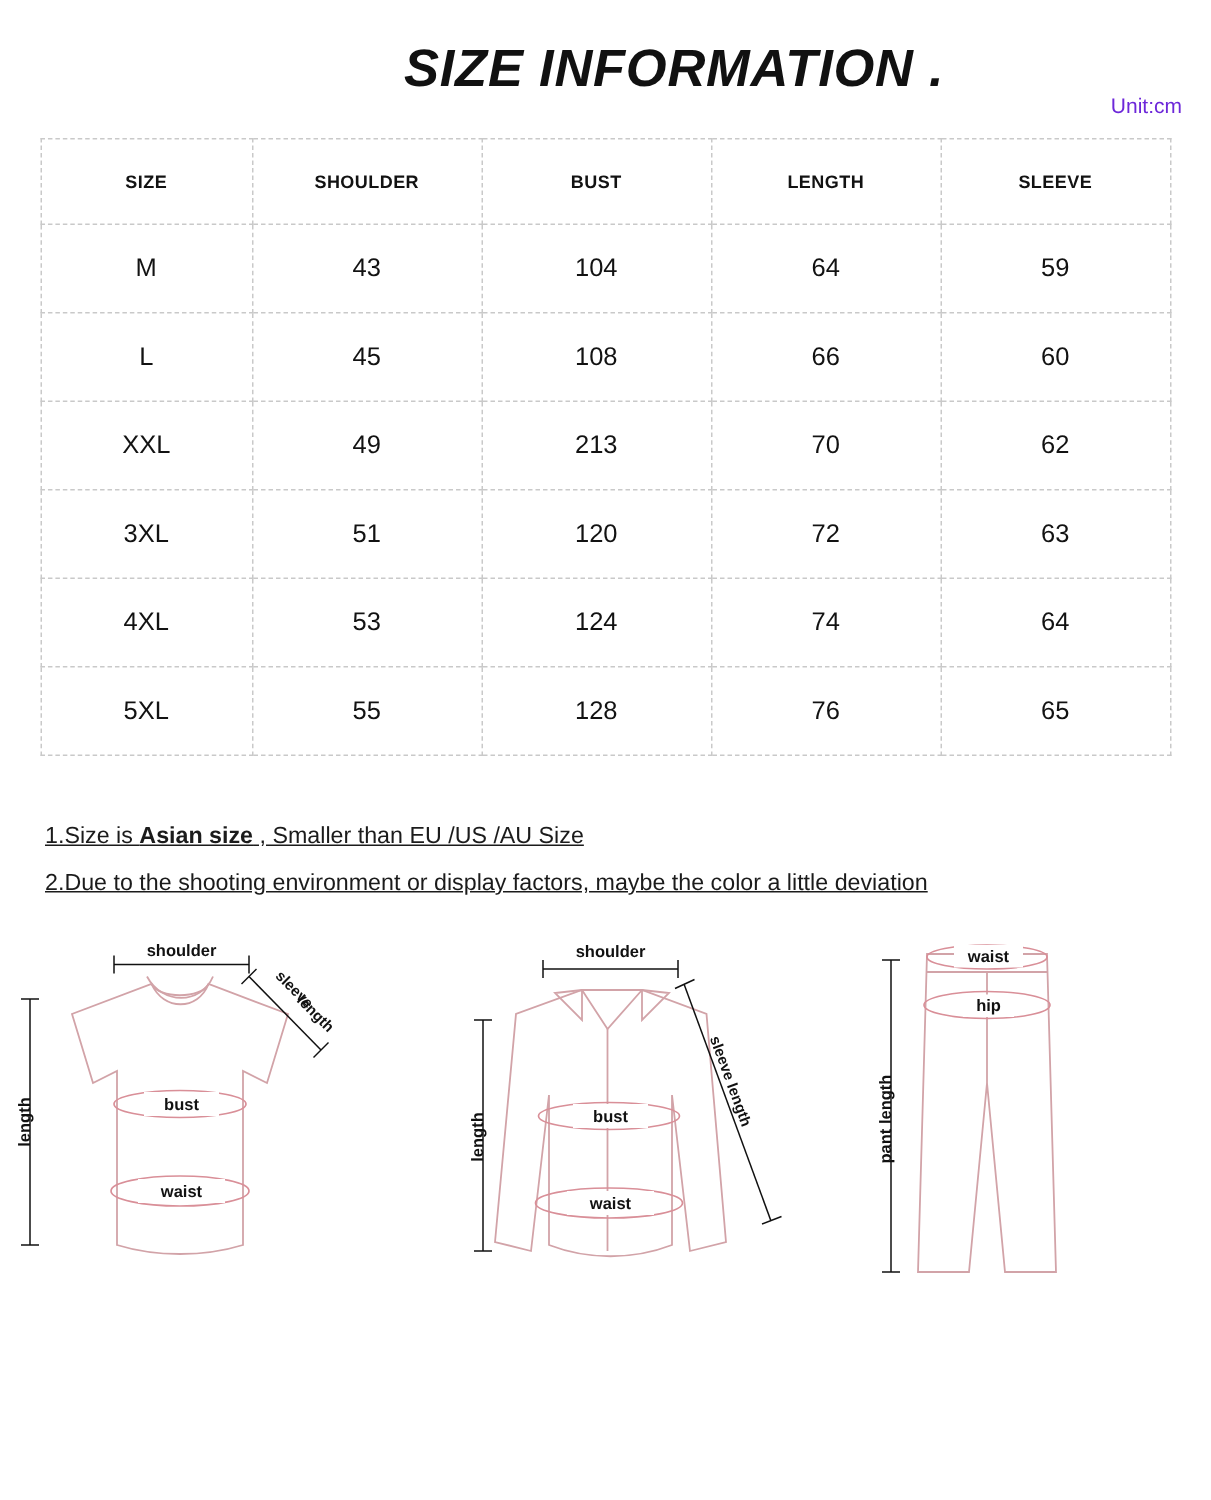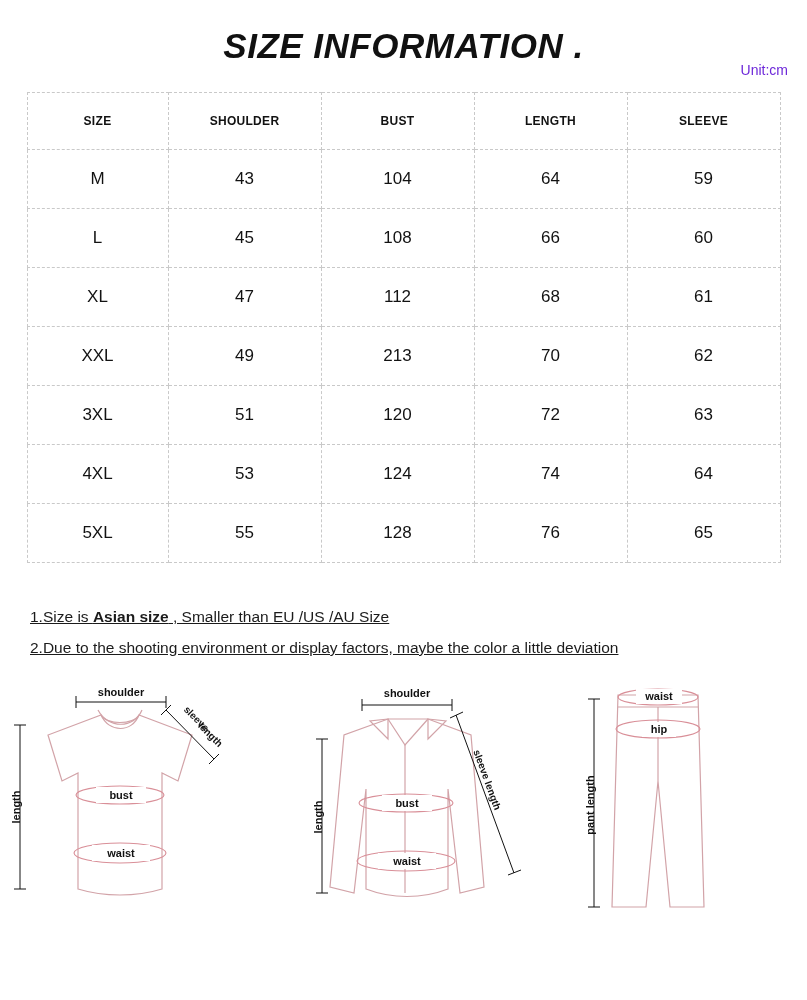--- a/index.html
+++ b/index.html
@@ -16,20 +16,21 @@
     overflow: hidden;
   }
   .page {
     width: 807px;
     height: 1000px;
     position: relative;
   }
   .title-row {
     position: relative;
     height: 92px;
+    margin-left: 46px;
   }
   .main-title {
     position: absolute;
     top: 26px;
     left: 0;
     width: 807px;
     text-align: center;
     font-size: 35px;
     font-weight: bold;
     font-style: italic;
@@ -153,27 +154,20 @@
         <td>59</td>
       </tr>
       <tr>
         <td>L</td>
         <td>45</td>
         <td>108</td>
         <td>66</td>
         <td>60</td>
       </tr>
       <tr>
-        <td>XL</td>
-        <td>47</td>
-        <td>112</td>
-        <td>68</td>
-        <td>61</td>
-      </tr>
-      <tr>
         <td>XXL</td>
         <td>49</td>
         <td>213</td>
         <td>70</td>
         <td>62</td>
       </tr>
       <tr>
         <td>3XL</td>
         <td>51</td>
         <td>120</td>

